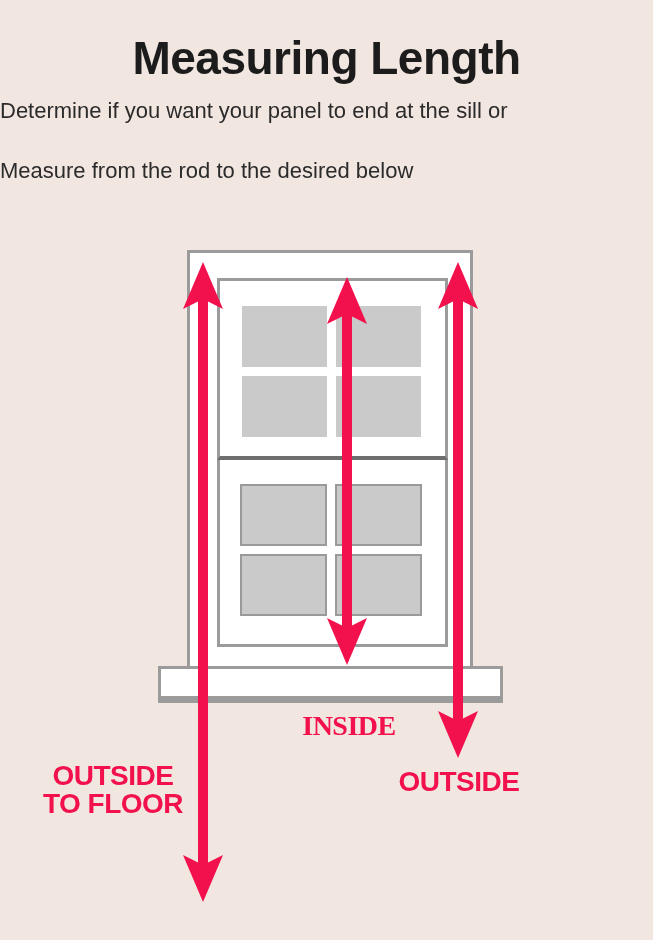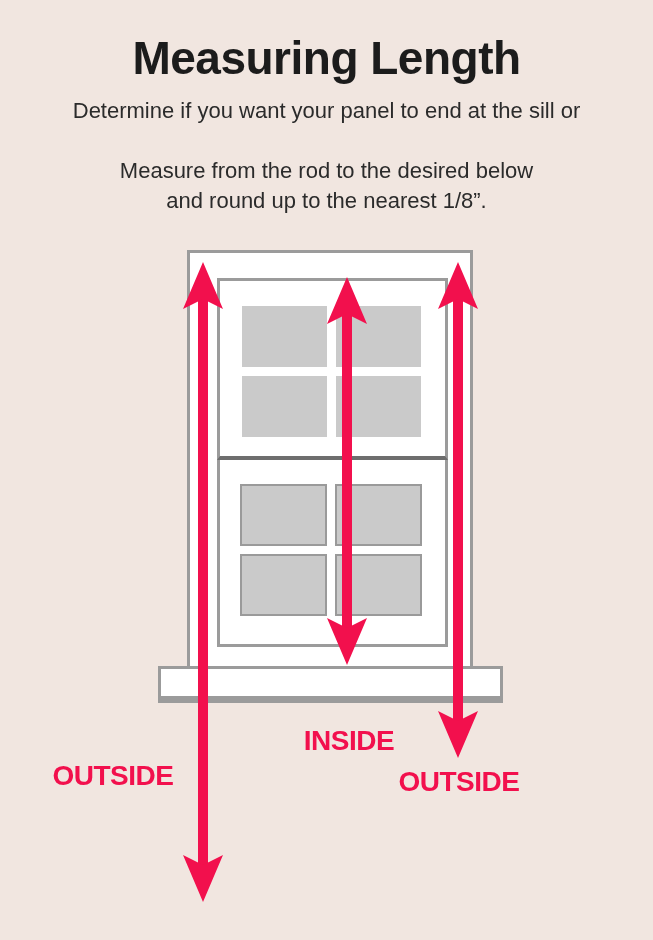--- a/index.html
+++ b/index.html
@@ -11,21 +11,21 @@
     font-family:"Liberation Sans",sans-serif;
   }
   .title{
     position:absolute;top:30px;left:0;width:653px;
     margin:0;text-align:center;
     font-size:46px;font-weight:bold;color:#1c1c1c;
     letter-spacing:-0.5px;line-height:56px;
   }
   .desc{
     position:absolute;top:96px;left:0;width:653px;
-    margin:0;text-align:center;
+    margin:0;
     font-size:22px;line-height:30px;color:#2b2b2b;
   }
   
   .win-el{position:absolute;box-sizing:border-box;background:#ffffff;}
   .outer-frame{
     left:187px;top:250px;width:286px;height:416px;
     border:3px solid #9b9b9b;border-bottom:none;
   }
   .sash{position:absolute;box-sizing:border-box;background:#ffffff;}
   .sash-upper{
@@ -56,31 +56,31 @@
   .arrow-left{left:183px;top:262px;}
   .arrow-middle{left:327px;top:277px;}
   .arrow-right{left:438px;top:262px;}
   
   .mlabel{
     position:absolute;text-align:center;
     font-weight:bold;font-size:28px;line-height:28px;
     color:#f2104d;letter-spacing:-0.5px;
   }
   .lbl-outside-floor{left:28px;top:762px;width:170px;}
-  .lbl-inside{left:279px;top:727px;width:140px;}
+  .lbl-inside{left:279px;top:712px;width:140px;font-family:Liberation Serif, serif;}
   .lbl-outside{left:389px;top:768px;width:140px;}
 </style>
 </head>
 <body>
 
 <div class="page">
 
   <h1 class="title">Measuring Length</h1>
 
-  <p class="desc"><span>Determine if you want your panel to end at the sill or</span><br><br><span>Measure from the rod to the desired below</span><br><span>and round up to the nearest 1/8”.</span></p>
+  <p class="desc"><span>Determine if you want your panel to end at the sill or</span><br><br><span>Measure from the rod to the desired below</span><br></p>
 
   <div>
     <div class="win-el outer-frame"></div>
 
     <div class="sash sash-upper">
       <div class="pane p1"></div>
       <div class="pane p2"></div>
       <div class="pane p3"></div>
       <div class="pane p4"></div>
     </div>
@@ -112,19 +112,19 @@
   </div>
 
   <div class="arrow arrow-right">
     <svg width="40" height="496" viewBox="0 0 40 496" xmlns="http://www.w3.org/2000/svg">
       <rect x="15" y="32" width="10" height="432" fill="#f2104d"></rect>
       <polygon points="20,0 40,47 20,37 0,47" fill="#f2104d"></polygon>
       <polygon points="20,496 0,449 20,459 40,449" fill="#f2104d"></polygon>
     </svg>
   </div>
 
-  <div class="mlabel lbl-outside-floor"><span>OUTSIDE</span><br></div>
+  <div class="mlabel lbl-outside-floor"><span>OUTSIDE</span><br><span>TO FLOOR</span></div>
 
   <div class="mlabel lbl-inside">INSIDE</div>
 
   <div class="mlabel lbl-outside">OUTSIDE</div>
 
 </div>
 
 </body></html>

